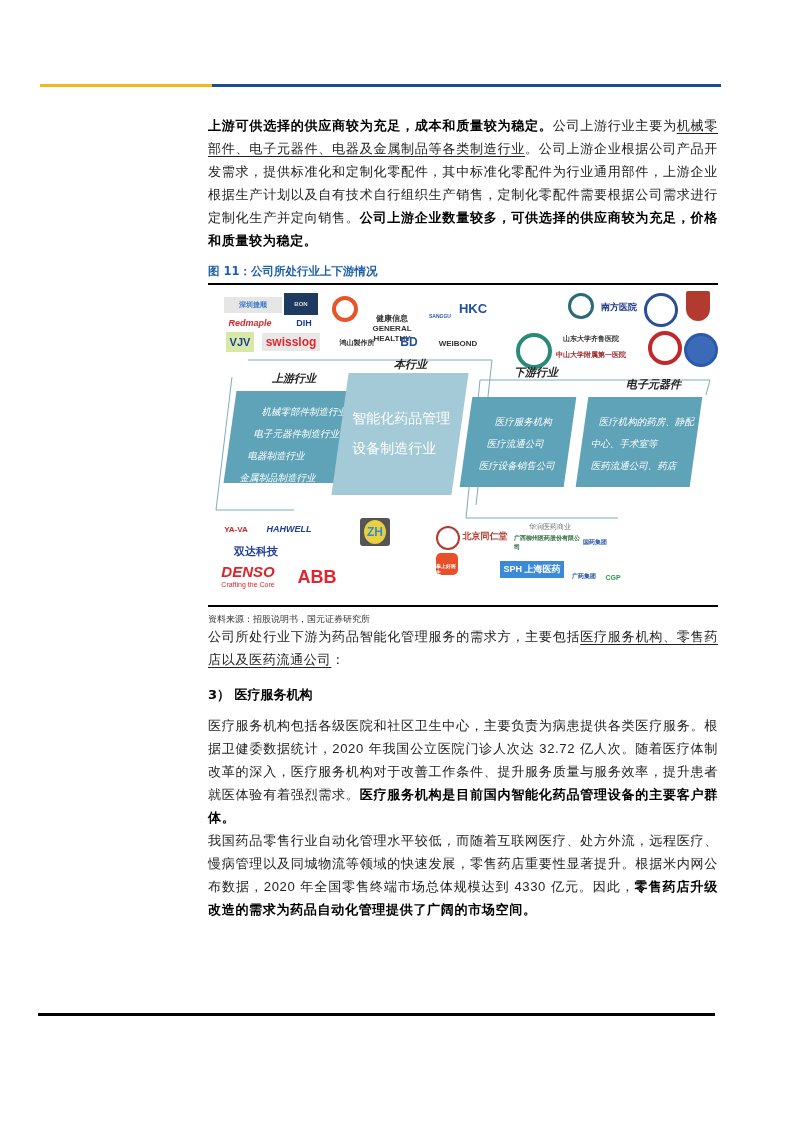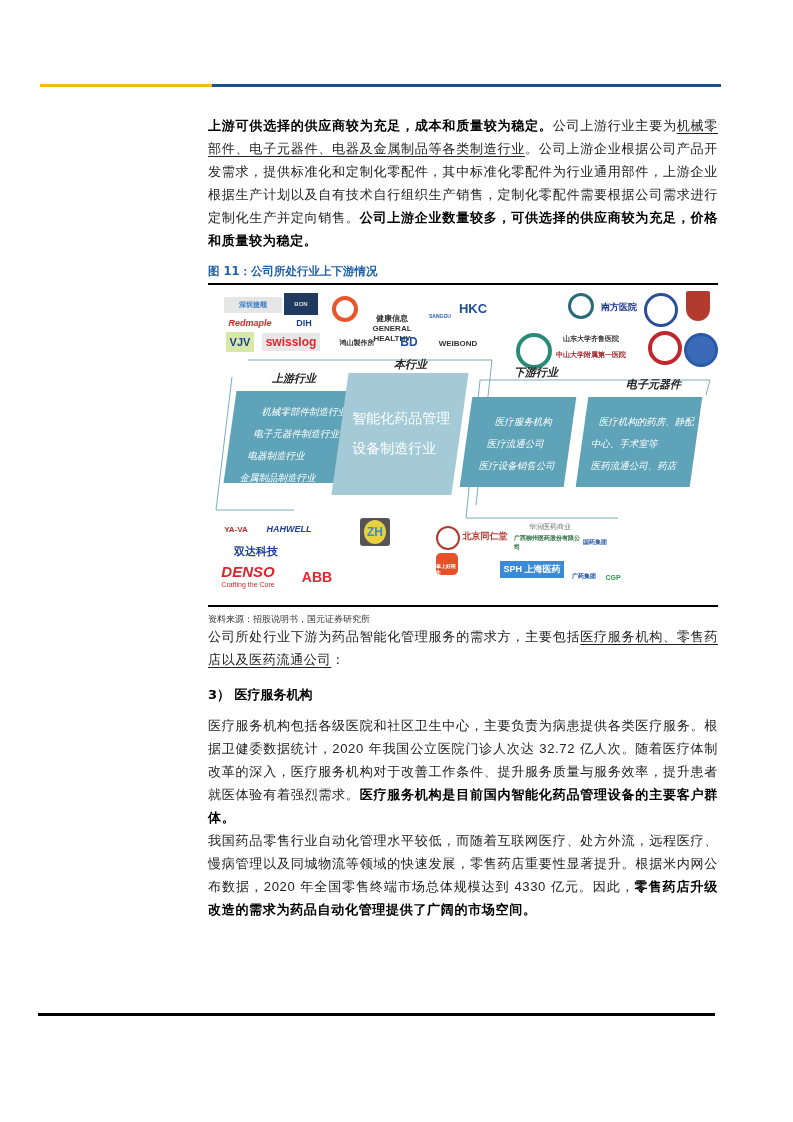--- a/index.html
+++ b/index.html
@@ -147,21 +147,21 @@
       </div>
     <div class="logo" style="left:8px;top:257px;width:80px;height:18px;color:#1f3f9a;font-size:11px;">
         <span>双达科技</span>
       </div>
     <div class="logo" style="left:8px;top:278px;width:64px;height:16px;color:#d9262c;font-style:italic;font-size:15px;">
         <span>DENSO</span>
       </div>
     <div class="logo" style="left:8px;top:294px;width:64px;height:10px;color:#d9262c;font-size:7px;font-weight:normal;">
         <span>Crafting the Core</span>
       </div>
-    <div class="logo" style="left:86px;top:282px;width:46px;height:20px;color:#e3262e;font-size:14px;">
+    <div class="logo" style="left:86px;top:282px;width:46px;height:20px;color:#e3262e;font-size:18px;">
         <span>ABB</span>
       </div>
 
     <div class="circle-logo" style="left:228px;top:241px;width:20px;height:20px;border:2px solid #b23a2e;"></div>
     <div class="logo" style="left:250px;top:244px;width:54px;height:14px;color:#b23a2e;font-size:9px;">
         <span>北京同仁堂</span>
       </div>
     <div class="logo" style="left:312px;top:236px;width:60px;height:12px;color:#777;font-size:7px;font-weight:normal;">
         <span>华润医药商业</span>
       </div>

